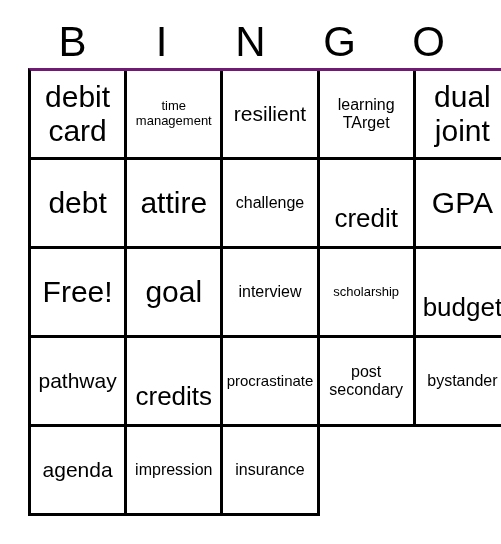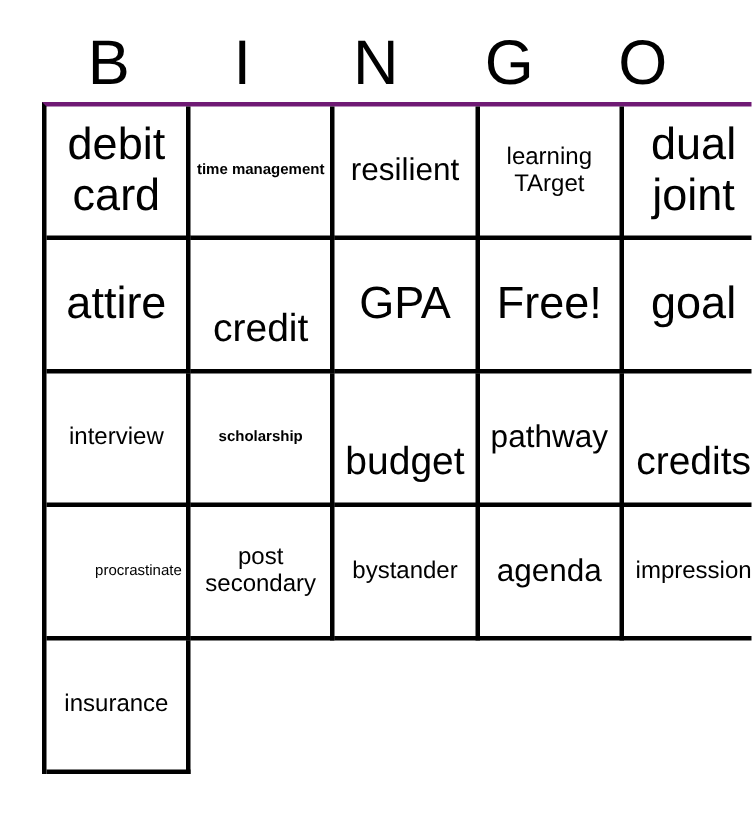--- a/index.html
+++ b/index.html
@@ -80,22 +80,22 @@
     word-break: break-word;
     hyphens: none;
     user-select: none;
   }
 
   
   .size-xl  { font-size: 30px; }
   .size-lg  { font-size: 26px; margin-top: 32px; }
   .size-md  { font-size: 21px; }
   .size-sm  { font-size: 16px; }
-  .size-xs  { font-size: 10px; font-weight: bold; }
-  .size-xxs { font-size: 10px; text-align: right; }
+  .size-xs  { font-size: 13px; }
+  .size-xxs { font-size: 15px; }
 </style>
 </head>
 <body>
 
 <div id="bingo-card">
 
   <div class="header-row">
     <div class="header-letter">B</div>
     <div class="header-letter">I</div>
     <div class="header-letter">N</div>
@@ -115,21 +115,27 @@
       <span class="cell-text size-md">resilient</span>
     </div>
     <div class="cell">
       <span class="cell-text size-sm">learning TArget</span>
     </div>
 
     <div class="cell">
       <span class="cell-text size-xl">dual joint</span>
     </div>
     <div class="cell">
+      <span class="cell-text size-xl">debt</span>
+    </div>
+    <div class="cell">
       <span class="cell-text size-xl">attire</span>
+    </div>
+    <div class="cell">
+      <span class="cell-text size-sm">challenge</span>
     </div>
 
     <div class="cell">
       <span class="cell-text size-lg">credit</span>
     </div>
     <div class="cell">
       <span class="cell-text size-xl">GPA</span>
     </div>
     <div class="cell">
       <span class="cell-text size-xl">Free!</span>

